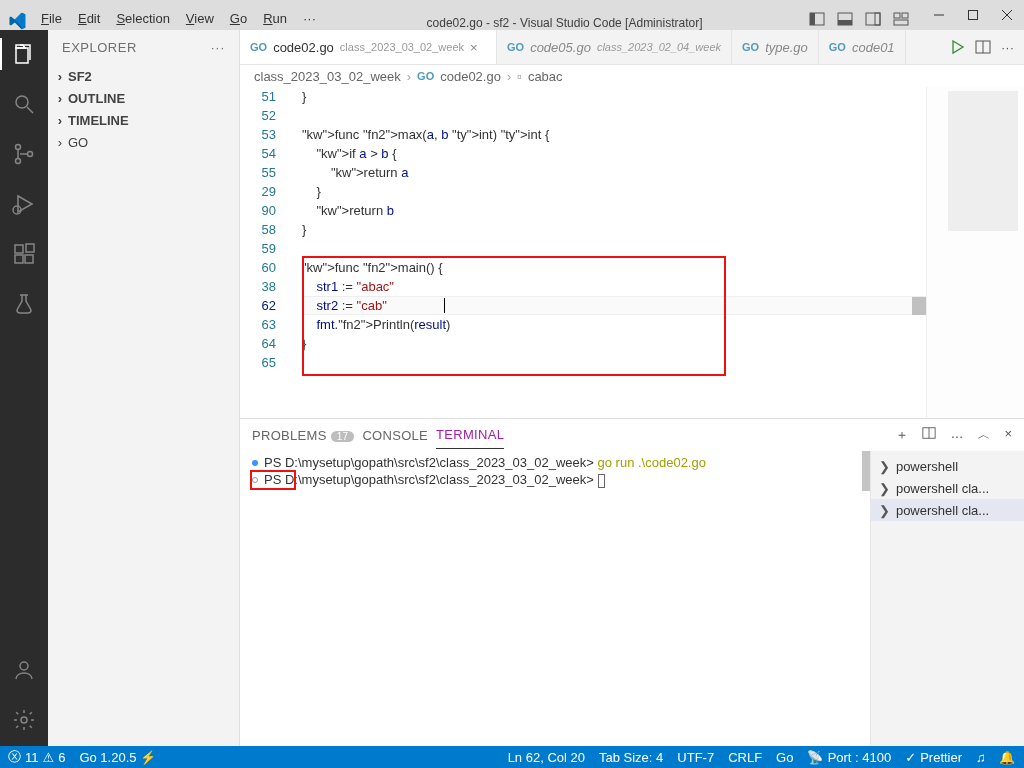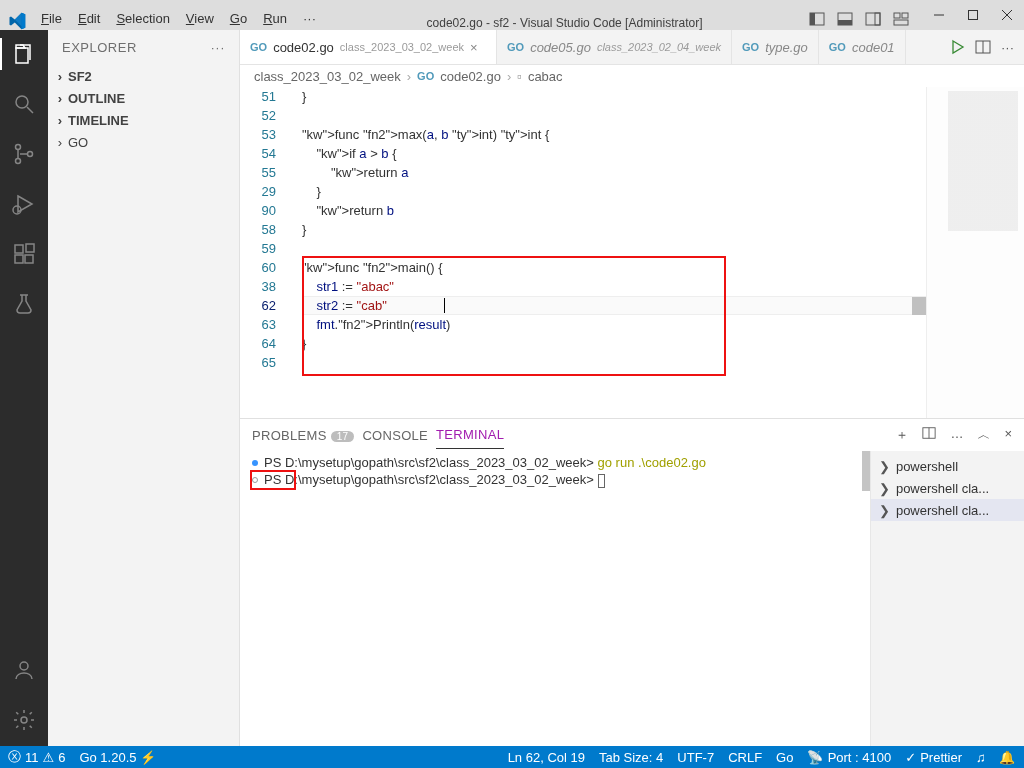--- a/index.html
+++ b/index.html
@@ -373,21 +373,21 @@
         </div>
       </div>
     </div>
   </div>
 </div>
 
 <div class="statusbar">
   <span class="sb">ⓧ <span>11</span> ⚠ <span>6</span></span>
   <span class="sb"><span>Go 1.20.5</span> ⚡</span>
   <div class="right">
-    <span class="sb">Ln 62, Col 19</span>
+    <span class="sb">Ln 62, Col 20</span>
     <span class="sb">Tab Size: 4</span>
     <span class="sb">UTF-7</span>
     <span class="sb">CRLF</span>
     <span class="sb">Go</span>
     <span class="sb">📡 <span>Port : 4100</span></span>
     <span class="sb">✓ <span>Prettier</span></span>
     <span class="sb">♫</span>
     <span class="sb">🔔</span>
   </div>
 </div>

